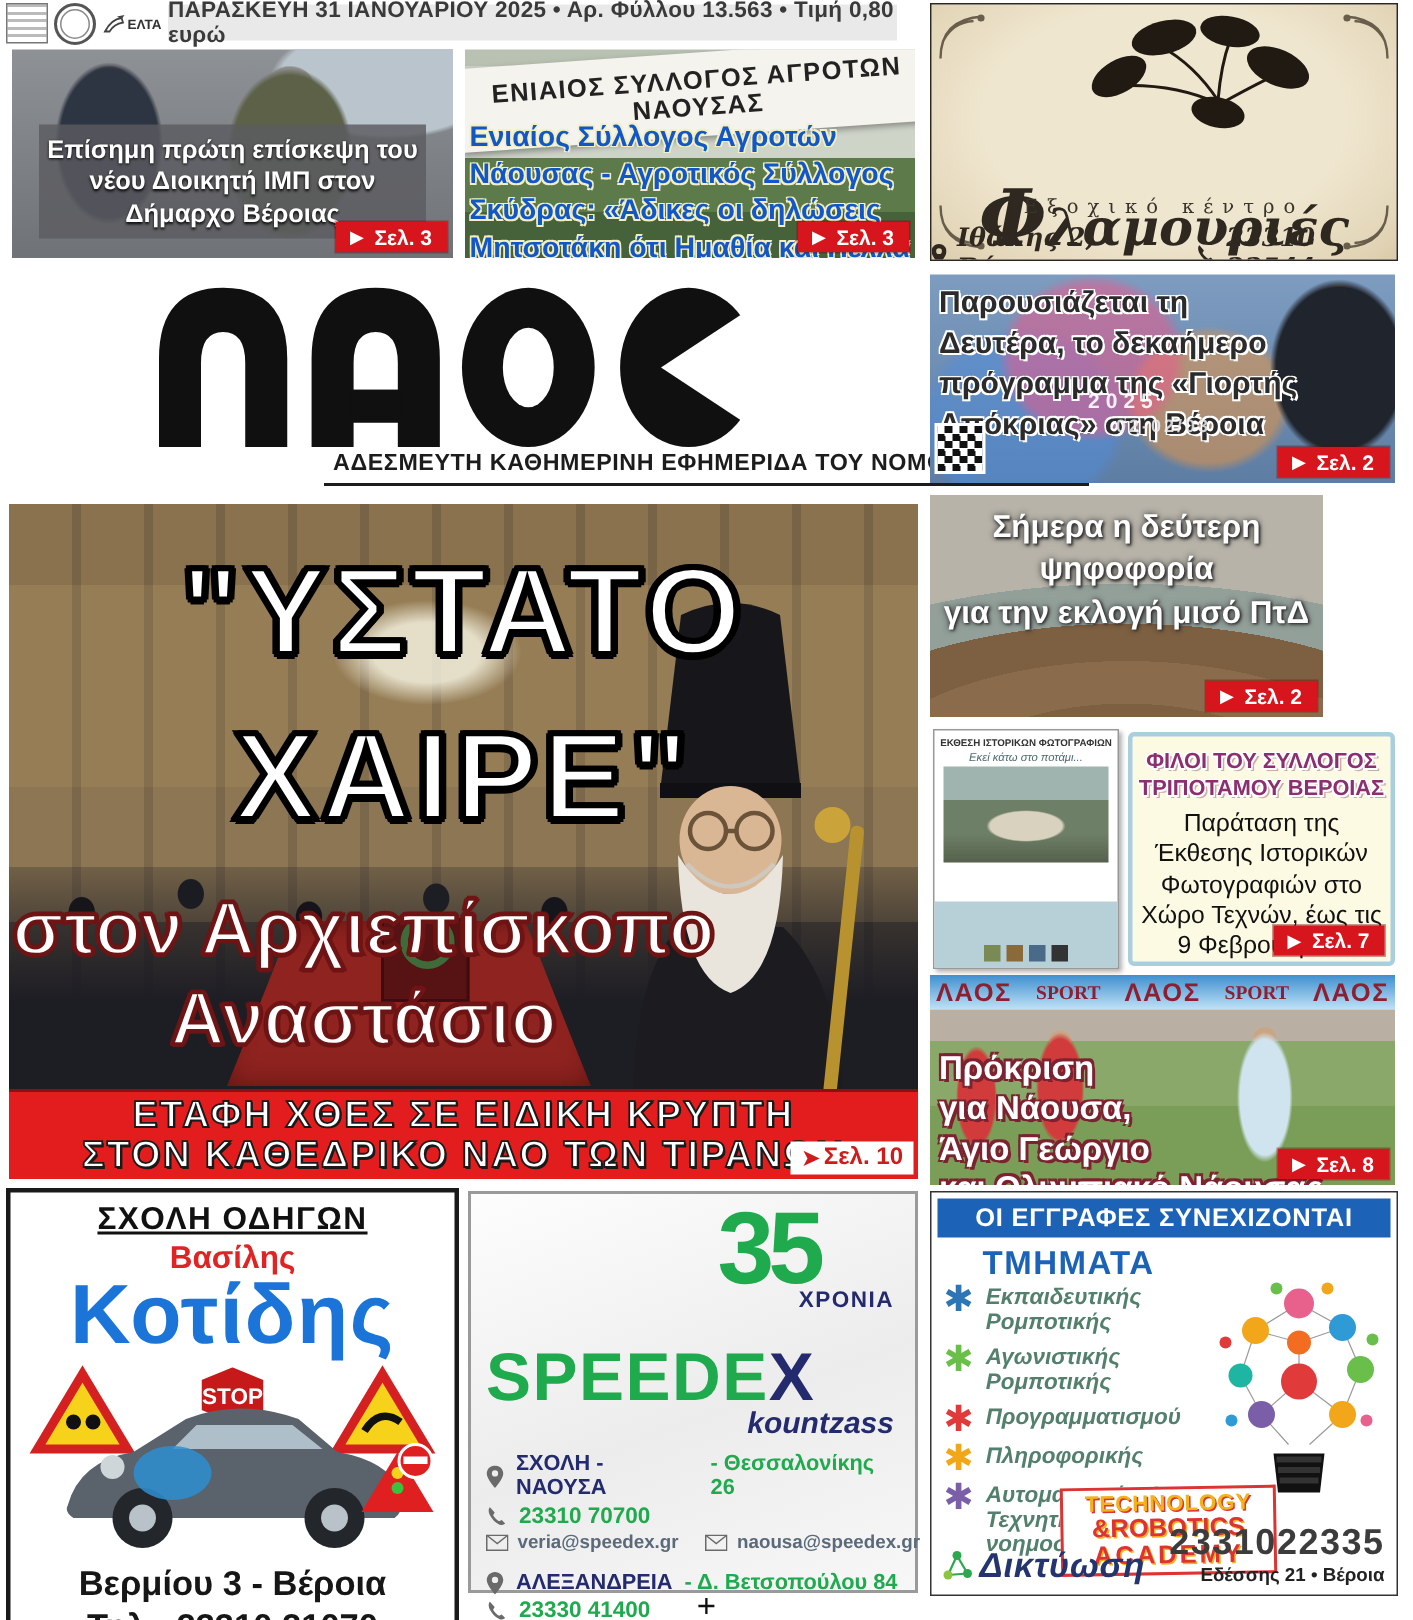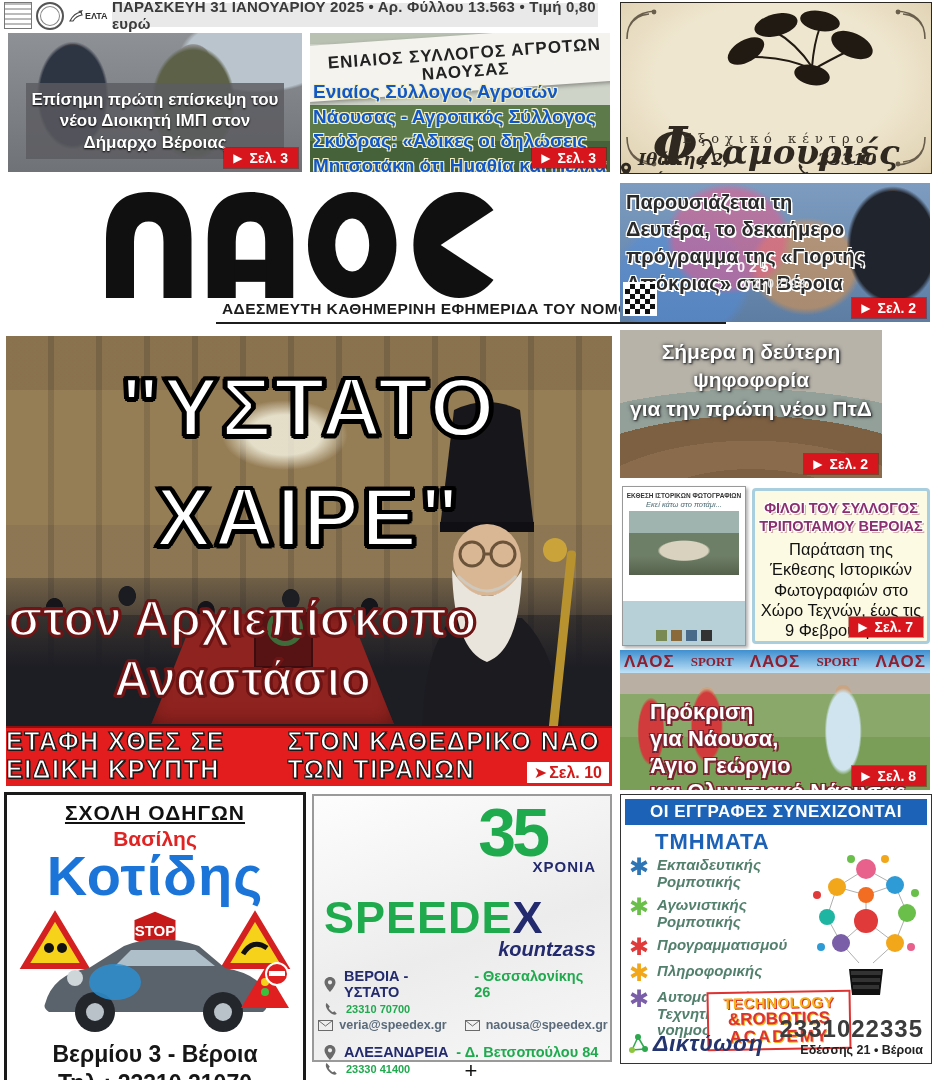--- a/index.html
+++ b/index.html
@@ -74,21 +74,21 @@
      linear-gradient(180deg,rgba(30,30,36,.25),#1d1d24 60%);}
   .main-story .carpet{position:absolute;left:24%;bottom:62px;width:40%;height:110px;background:#8f2320;
      clip-path:polygon(18% 0,82% 0,100% 100%,0 100%);box-shadow:inset 0 0 18px #5e1512;}
   .main-story .bier{position:absolute;left:41%;bottom:118px;width:9%;height:52px;background:#571214;border:2px solid #3c0c0e;}
   .main-story .wreath{position:absolute;left:43%;bottom:140px;width:26px;height:26px;border:5px solid #3f6b3a;border-radius:50%;}
   .hl-main{position:absolute;left:0;width:100%;text-align:center;font-weight:900;color:#fff;letter-spacing:3px;
      font-size:83px;line-height:1;-webkit-text-stroke:4px #000;text-shadow:0 3px 0 #000,0 -2px 0 #000,3px 0 0 #000,-3px 0 0 #000;}
   .hl-sub{position:absolute;left:0;width:78%;text-align:center;font-weight:900;color:#fff;
      font-size:50px;line-height:1;-webkit-text-stroke:2.5px #6e1414;text-shadow:0 2px 0 #6e1414,2px 0 0 #6e1414,-2px 0 0 #6e1414,0 -2px 0 #6e1414;}
   .red-banner{position:absolute;left:0;right:0;bottom:0;height:58px;background:#e31d1d;border-top:2px solid #8e0f0f;
-     display:flex;flex-direction:row;align-items:flex-start;justify-content:center;}
+     display:flex;flex-direction:column;align-items:center;justify-content:center;}
   .red-banner .l{font-size:25px;font-weight:900;color:#fff;letter-spacing:1.5px;line-height:1.1;
      -webkit-text-stroke:1.2px #1a1a1a;text-shadow:1px 1px 0 #1a1a1a;}
   .red-banner .ref{position:absolute;right:3px;bottom:3px;background:#fff;color:#d11a1a;font-weight:900;font-size:16px;
      padding:1px 7px;display:flex;align-items:center;gap:2px;}
 
   
   .story-carn{left:620px;top:183px;width:310px;height:139px;background:
      radial-gradient(70px 90px at 88% 45%,#20242c 0 60%,transparent 66%),
      radial-gradient(22px 20px at 88% 14%,#c9a07e 0 60%,transparent 66%),
      radial-gradient(90px 80px at 35% 40%,rgba(233,90,140,.55) 0 60%,transparent 70%),
@@ -133,41 +133,41 @@
   .sport-banner b{color:#8e1f30;font-weight:900;font-size:17px;letter-spacing:1px;}
   .sport-banner .sp{font-family:"Liberation Serif","DejaVu Serif",serif;font-size:13px;font-weight:bold;color:#8e1f30;}
   .sport-photo{position:absolute;left:0;right:0;top:23px;bottom:0;background:
      radial-gradient(26px 60px at 28% 45%,#d23b3b 0 55%,transparent 62%),
      radial-gradient(12px 11px at 28% 18%,#caa584 0 60%,transparent 66%),
      radial-gradient(30px 70px at 72% 50%,#cfe4ef 0 55%,transparent 62%),
      radial-gradient(12px 11px at 72% 16%,#caa584 0 60%,transparent 66%),
      radial-gradient(22px 55px at 10% 50%,#d23b3b 0 55%,transparent 62%),
      linear-gradient(180deg,#b9aFa2 0 18%,#8aa86a 18% 55%,#7a9e58 55% 100%);}
   .sport-photo .hl{position:absolute;left:6px;top:26px;font-weight:900;font-size:22px;line-height:1.22;color:#fff;
-     text-shadow:-1.5px -1.5px 0 #7c2230,1.5px -1.5px 0 #7c2230,-1.5px 1.5px 0 #7c2230,2px 2px 0 #7c2230;margin-left:24px;}
+     text-shadow:-1.5px -1.5px 0 #7c2230,1.5px -1.5px 0 #7c2230,-1.5px 1.5px 0 #7c2230,2px 2px 0 #7c2230;}
 
   
   .ad-kot{left:4px;top:792px;width:296px;height:286px;border:3px solid #1a1a1a;background:#fff;text-align:center;}
   .ad-kot .l1{margin-top:6px;font-size:21px;font-weight:900;letter-spacing:1px;text-decoration:underline;color:#111;}
   .ad-kot .l2{margin-top:2px;font-size:21px;font-weight:900;color:#e02424;}
   .ad-kot .l3{margin-top:-8px;font-size:56px;font-weight:900;color:#1b74d8;letter-spacing:1px;}
   .ad-kot .addr{font-size:23px;font-weight:900;color:#161616;line-height:1.25;}
 
   .ad-spx{left:312px;top:794px;width:296px;height:264px;border:2px solid #9a9a9a;background:linear-gradient(160deg,#fdfdfd,#ececec 55%,#f7f7f7);}
   .ad-spx .y35{position:absolute;right:64px;top:6px;font-size:68px;line-height:.9;font-weight:900;color:#1faa4e;letter-spacing:-4px;}
   .ad-spx .ychr{position:absolute;right:14px;top:62px;font-size:15px;font-weight:900;color:#232a6e;letter-spacing:1px;}
   .ad-spx .brand{position:absolute;left:10px;top:96px;font-size:45px;font-weight:900;letter-spacing:1px;color:#1faa4e;}
   .ad-spx .brand .x{color:#232a6e;}
   .ad-spx .kz{position:absolute;right:14px;top:142px;font-size:20px;font-weight:900;font-style:italic;color:#232a6e;}
   .spx-rows{position:absolute;left:10px;top:172px;right:8px;display:flex;flex-direction:column;gap:2px;}
   .spx-row{display:flex;align-items:center;gap:8px;font-size:14.5px;font-weight:bold;}
   .spx-row .city{color:#232a6e;}
   .spx-row .street{color:#1faa4e;}
-  .spx-row.phone{color:#1faa4e;font-size:11px;}
-  .spx-row.mail{color:#5a6a7a;font-size:12.5px;gap:6px;justify-content:center;}
+  .spx-row.phone{color:#1faa4e;font-size:15px;}
+  .spx-row.mail{color:#5a6a7a;font-size:12.5px;gap:6px;}
   .spx-row svg{flex:0 0 auto;}
   .gap{height:8px;}
 
   .ad-rob{left:620px;top:794px;width:310px;height:268px;border:1px solid #333;background:#fff;}
   .rob-head{height:26px;margin:4px;background:#1c63b7;color:#fff;display:flex;align-items:center;justify-content:center;
      font-weight:900;font-size:17px;letter-spacing:.5px;}
   .rob-tit{margin:2px 0 2px 34px;color:#1c63b7;font-weight:900;font-size:22px;letter-spacing:1px;}
   .rob-list{position:absolute;left:8px;top:62px;width:180px;display:flex;flex-direction:column;gap:7px;}
   .rob-item{display:flex;gap:8px;align-items:flex-start;font-style:italic;font-weight:bold;font-size:15px;line-height:1.1;color:#53806d;}
   .rob-item .st{font-size:24px;line-height:.8;font-weight:900;}
@@ -327,21 +327,21 @@
     <span class="badge">
       <span class="tri">▶</span>
       <span>Σελ. 2</span>
     </span>
   </div>
 
   <div class="abs card story-vote">
     <div class="hl">
       <div>Σήμερα η δεύτερη</div>
       <div>ψηφοφορία</div>
-      <div>για την πρώτη νέου ΠτΔ</div>
+      <div>για την εκλογή μισό ΠτΔ</div>
     </div>
     <span class="badge">
       <span class="tri">▶</span>
       <span>Σελ. 2</span>
     </span>
   </div>
 
   <div class="abs story-expo">
     <div class="expo-poster">
       <div class="t1">ΕΚΘΕΣΗ ΙΣΤΟΡΙΚΩΝ ΦΩΤΟΓΡΑΦΙΩΝ</div>
@@ -422,21 +422,21 @@
   <div class="abs ad-spx">
     <div class="y35">35</div>
     <div class="ychr">ΧΡΟΝΙΑ</div>
     <div class="brand"><span>SPEEDE</span><span class="x">X</span></div>
     <div class="kz">kountzass</div>
     <div class="spx-rows">
       <div class="spx-row">
         <svg width="12" height="15" viewBox="0 0 11 15">
             <path d="M5.5 0C2.4 0 0 2.4 0 5.4 0 9 5.5 15 5.5 15S11 9 11 5.4C11 2.4 8.6 0 5.5 0ZM5.5 7.4A2.1 2.1 0 1 1 5.5 3.2 2.1 2.1 0 0 1 5.5 7.4Z" fill="#6a6a6a"></path>
           </svg>
-        <span class="city">ΒΕΡΟΙΑ - ΥΣΤΑΤΟ</span>
+        <span class="city">ΣΧΟΛΗ - ΝΑΟΥΣΑ</span>
         <span class="street">- Θεσσαλονίκης 26</span>
       </div>
       <div class="spx-row phone">
         <svg width="14" height="14" viewBox="0 0 16 16">
             <path d="M3 1C2 2 1.5 4 3 7c1.6 3 4 5.6 7 7 2 1 3.6.4 4.6-.6L12 10.6 10 11.6C8.4 10.8 6.4 8.8 5.4 7L6.6 5Z" fill="#6a6a6a"></path>
           </svg>
         <span>23310 70700</span>
       </div>
       <div class="spx-row mail">
         <svg width="15" height="11" viewBox="0 0 15 11">

